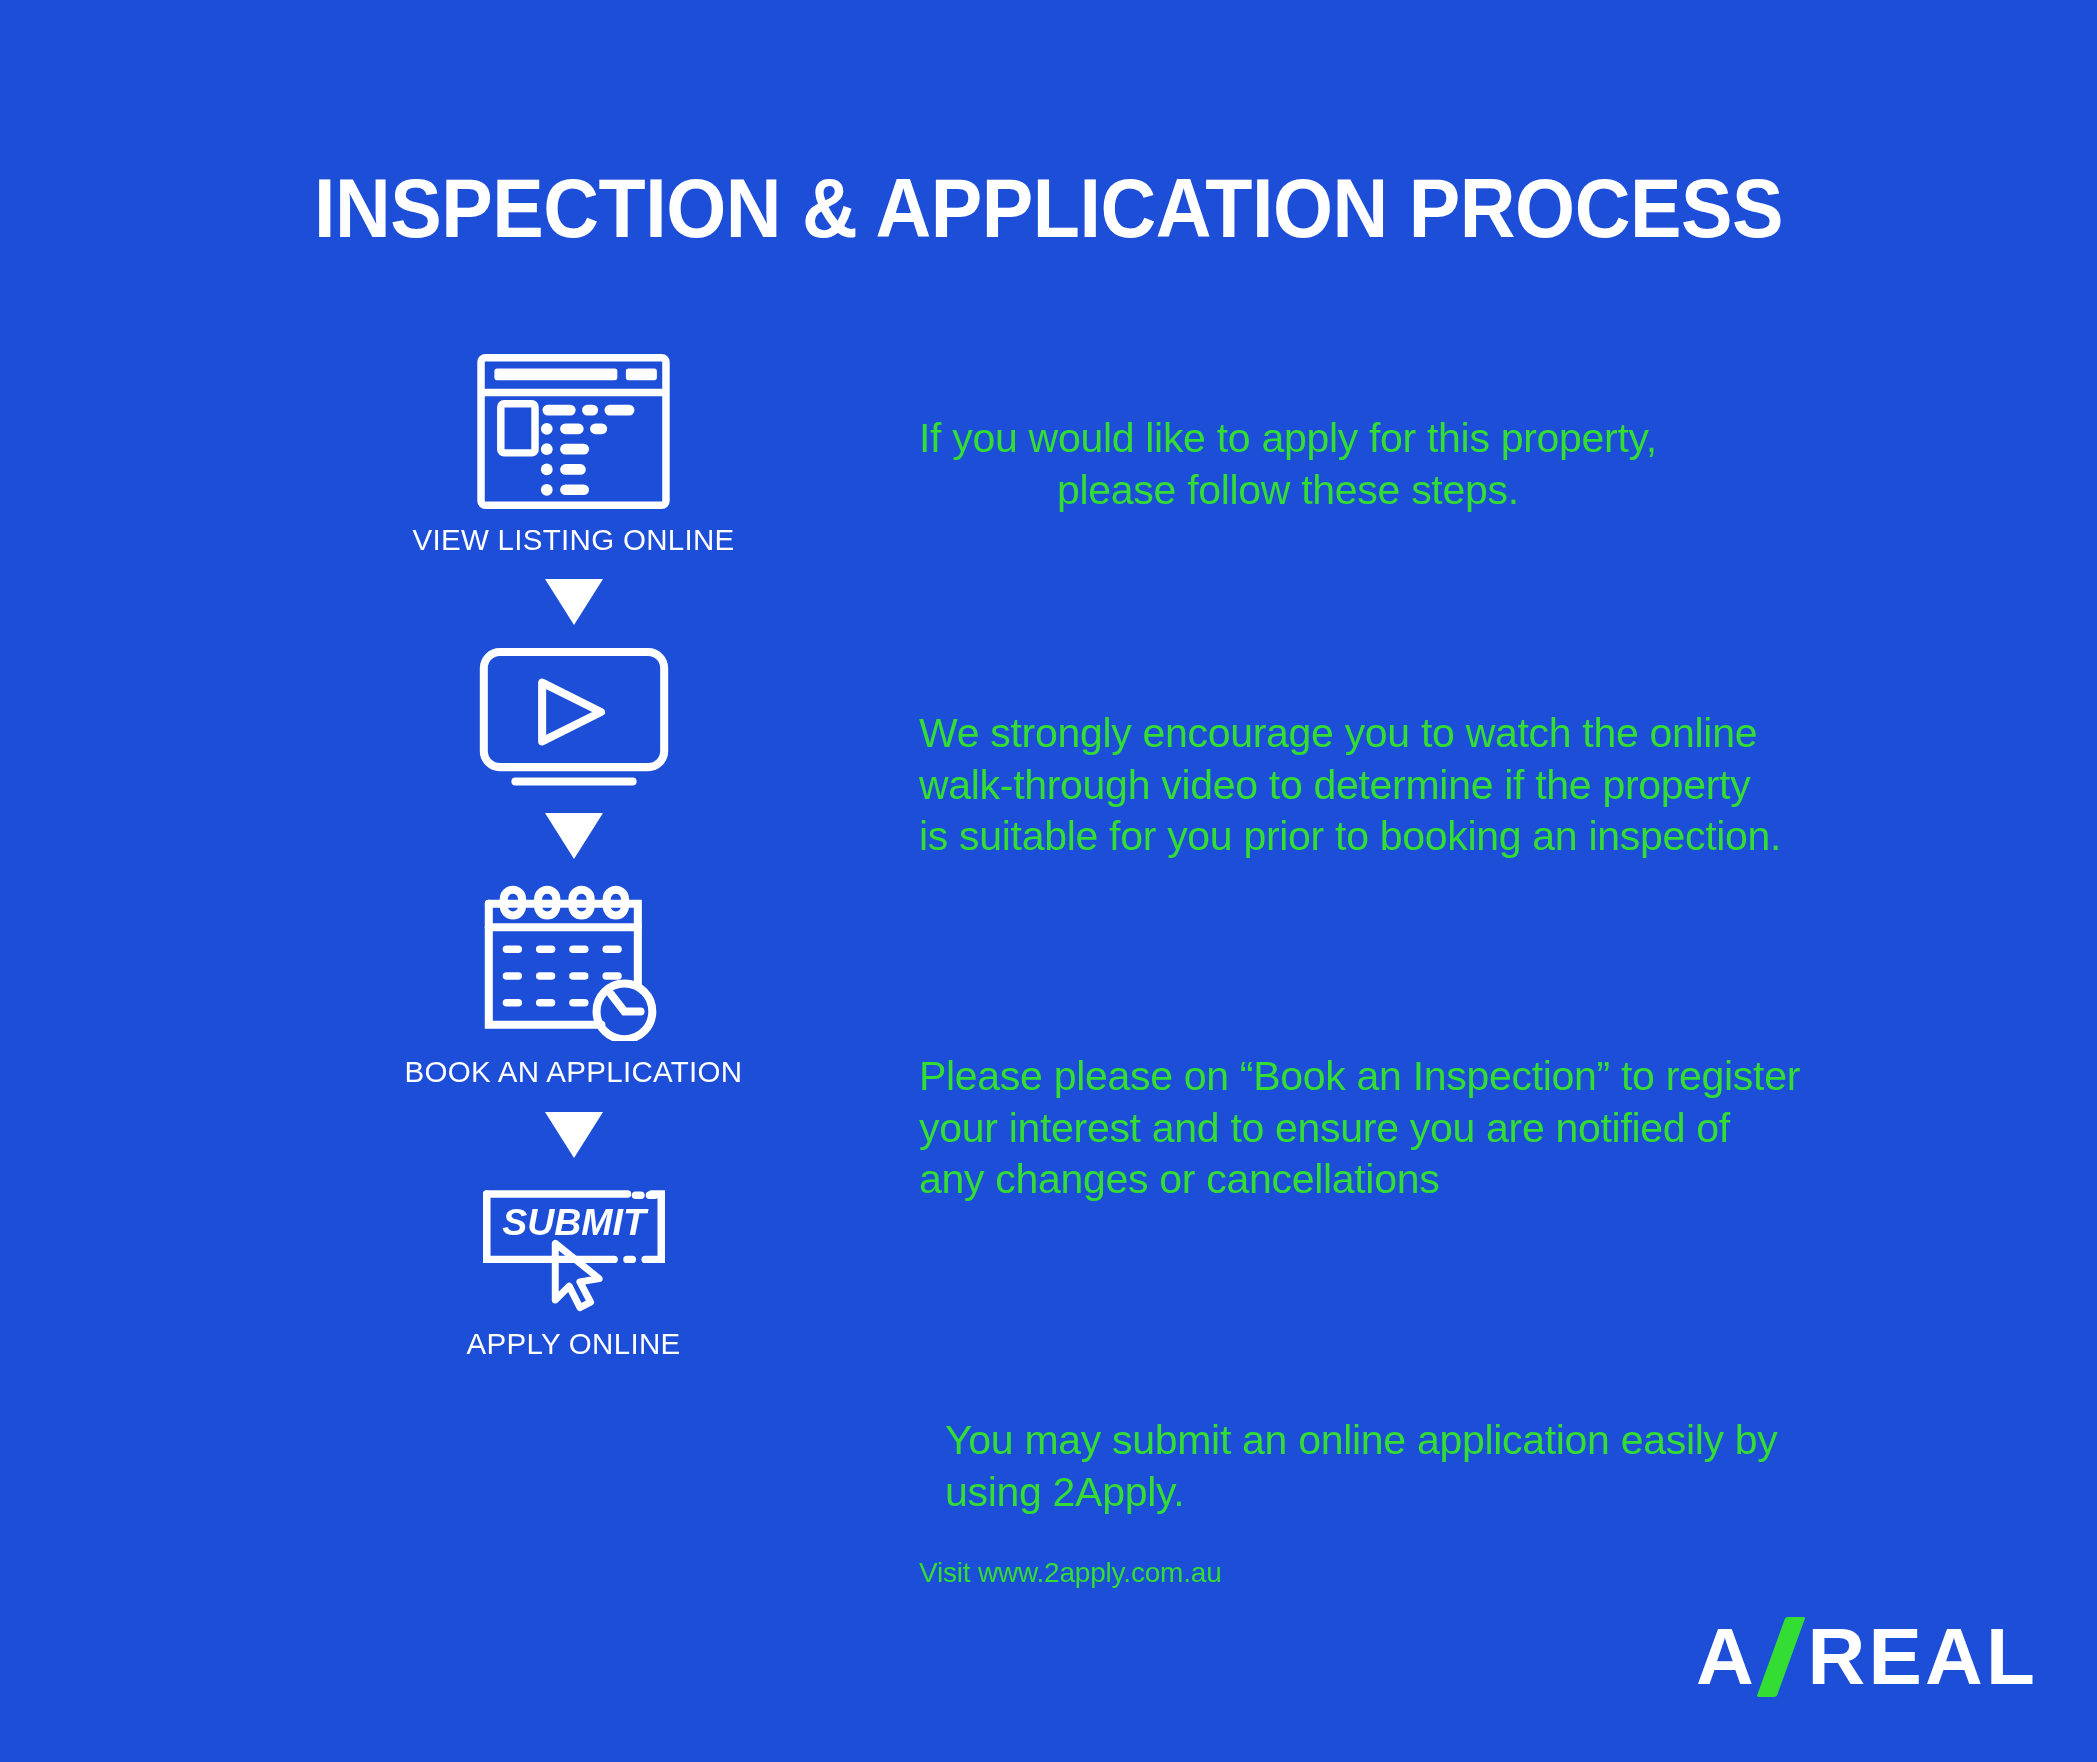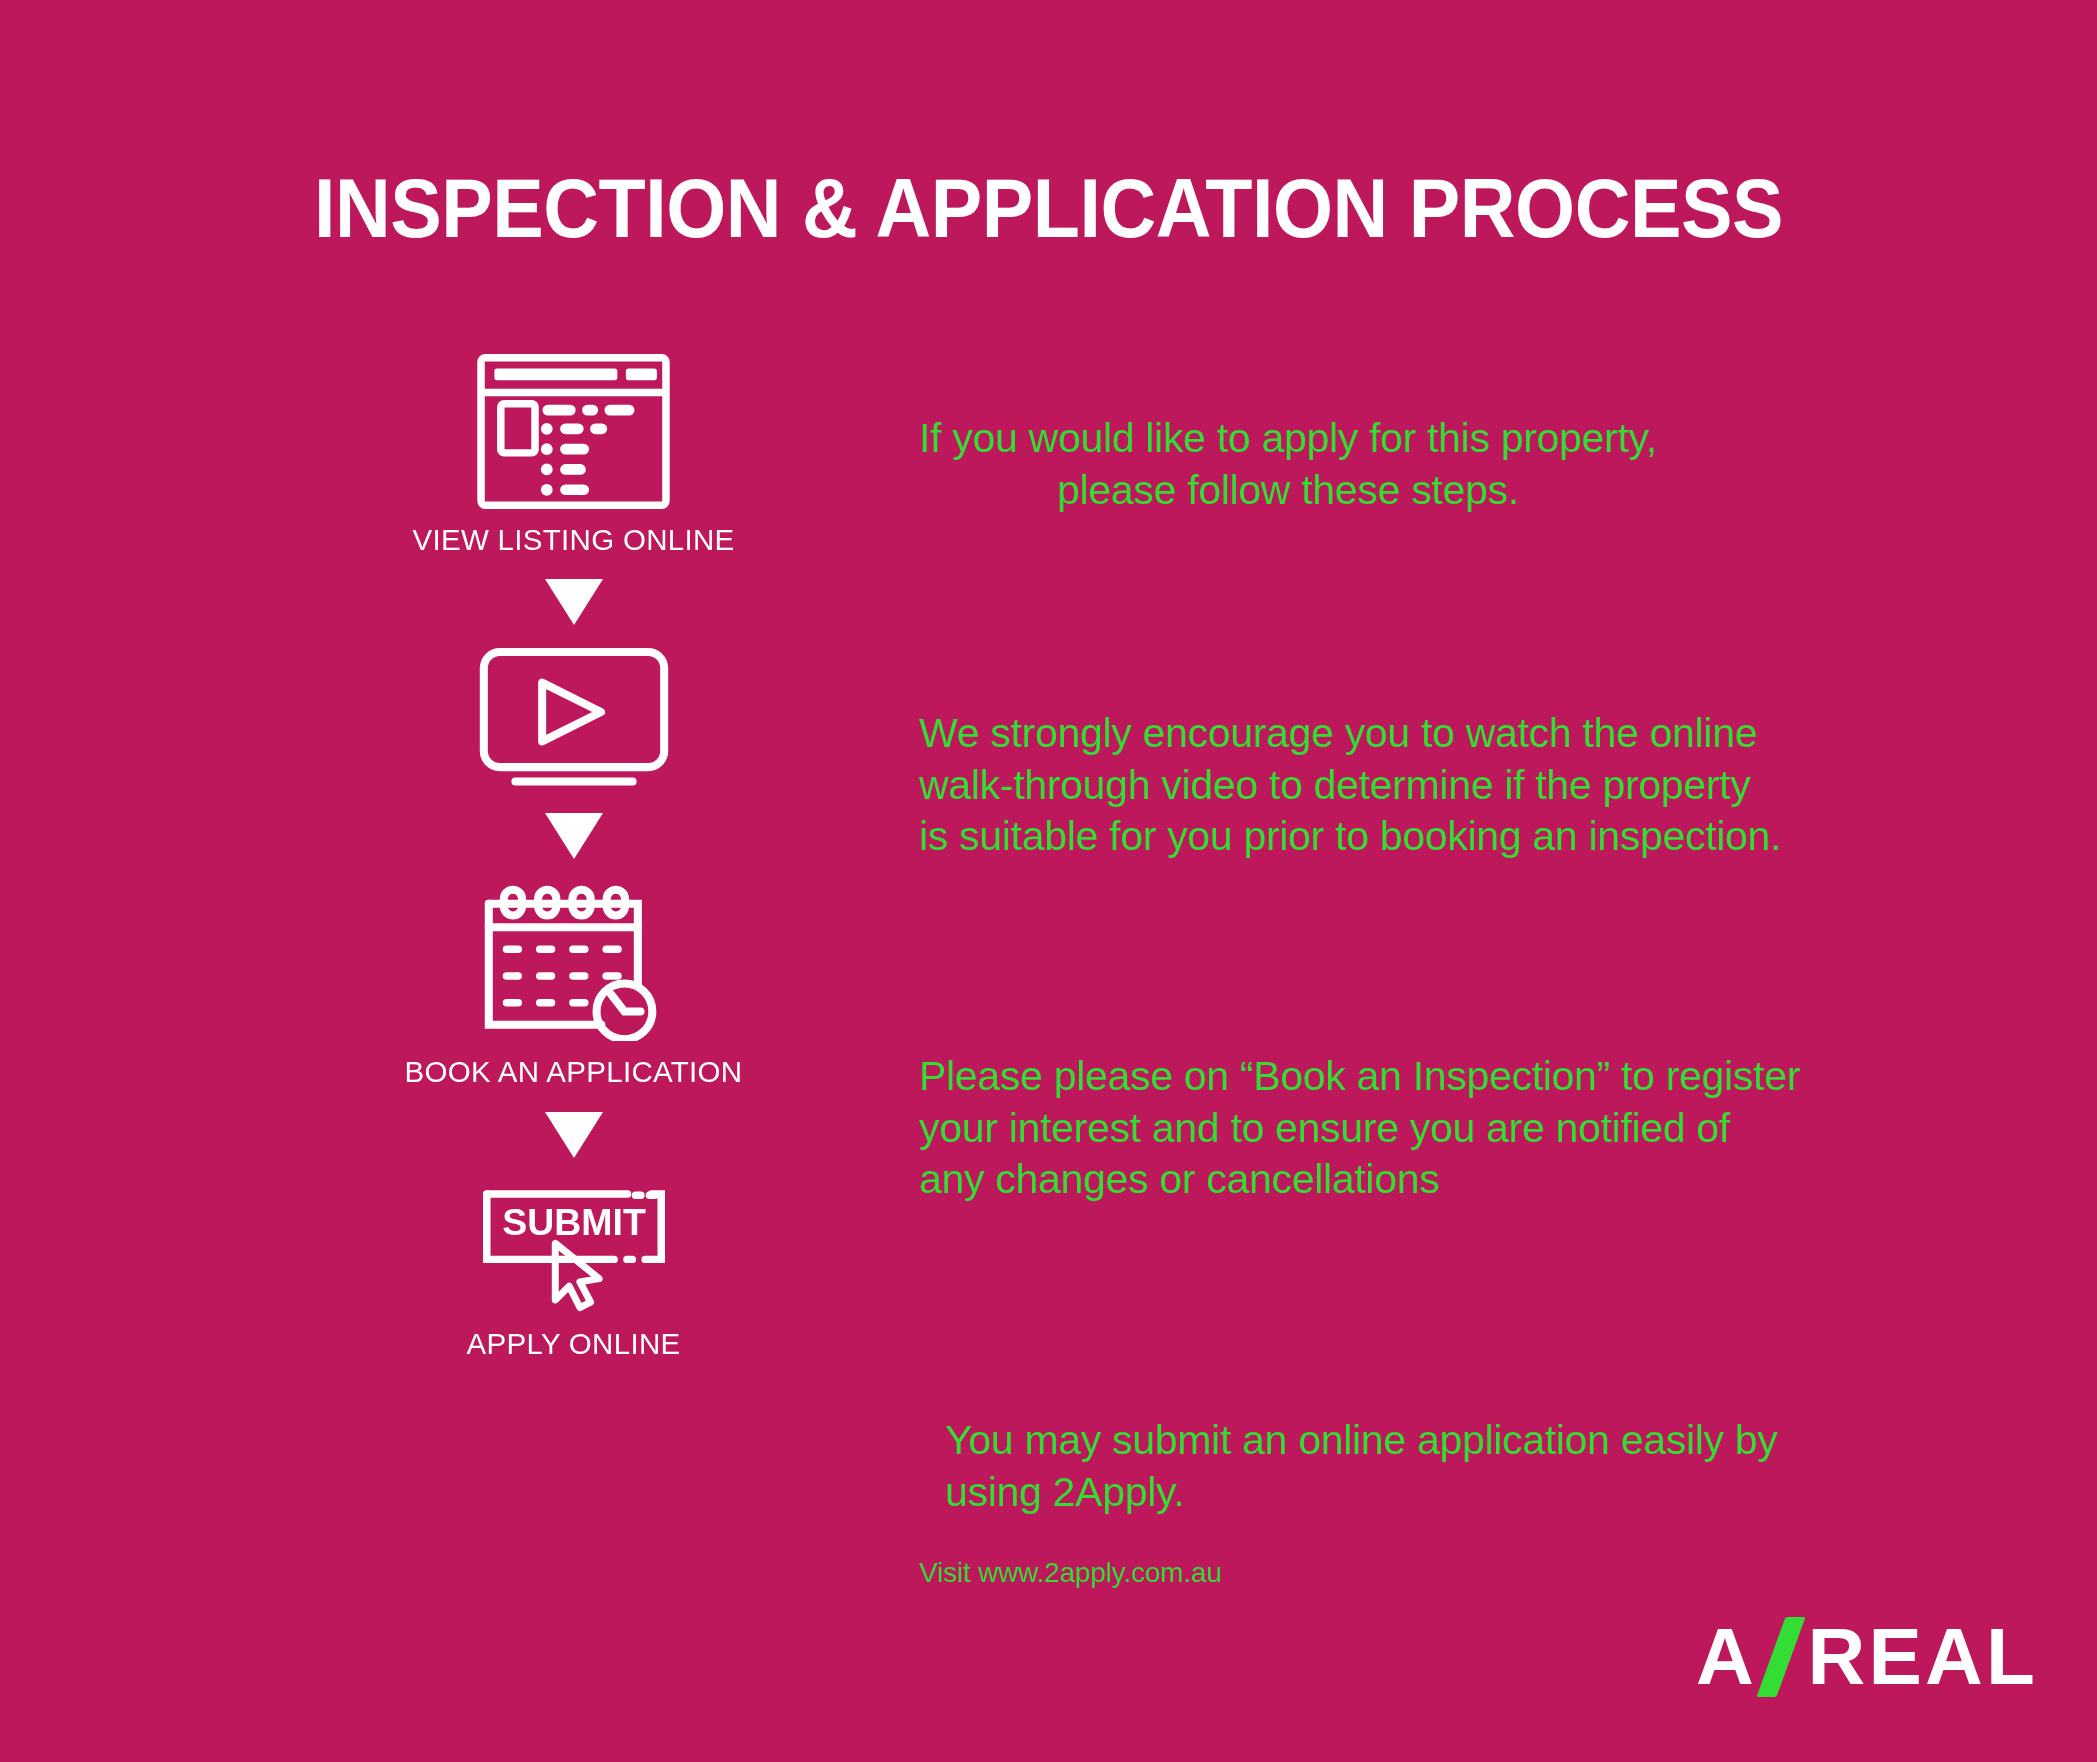--- a/index.html
+++ b/index.html
@@ -9,21 +9,21 @@
     height: 1762px;
     background: #373b48;
     font-family: "Liberation Sans", sans-serif;
     overflow: hidden;
   }
 
   #poster {
     position: relative;
     width: 2097px;
     height: 1762px;
-    background: #be185d;
+    background: #1d4ed8;
   }
 
   
   .title {
     position: absolute;
     top: 161px;
     left: 0;
     width: 2097px;
     text-align: center;
     color: #ffffff;
@@ -45,20 +45,21 @@
     width: 547px;
     display: flex;
     flex-direction: column;
     align-items: center;
   }
 
   .icon-box {
     display: flex;
     align-items: flex-start;
     justify-content: center;
+    font-style: italic;
   }
 
   .step-label {
     margin-top: 14px;
     color: #ffffff;
     font-size: 29.5px;
     font-weight: normal;
     text-align: center;
     line-height: 1.18;
     letter-spacing: 0.3px;

